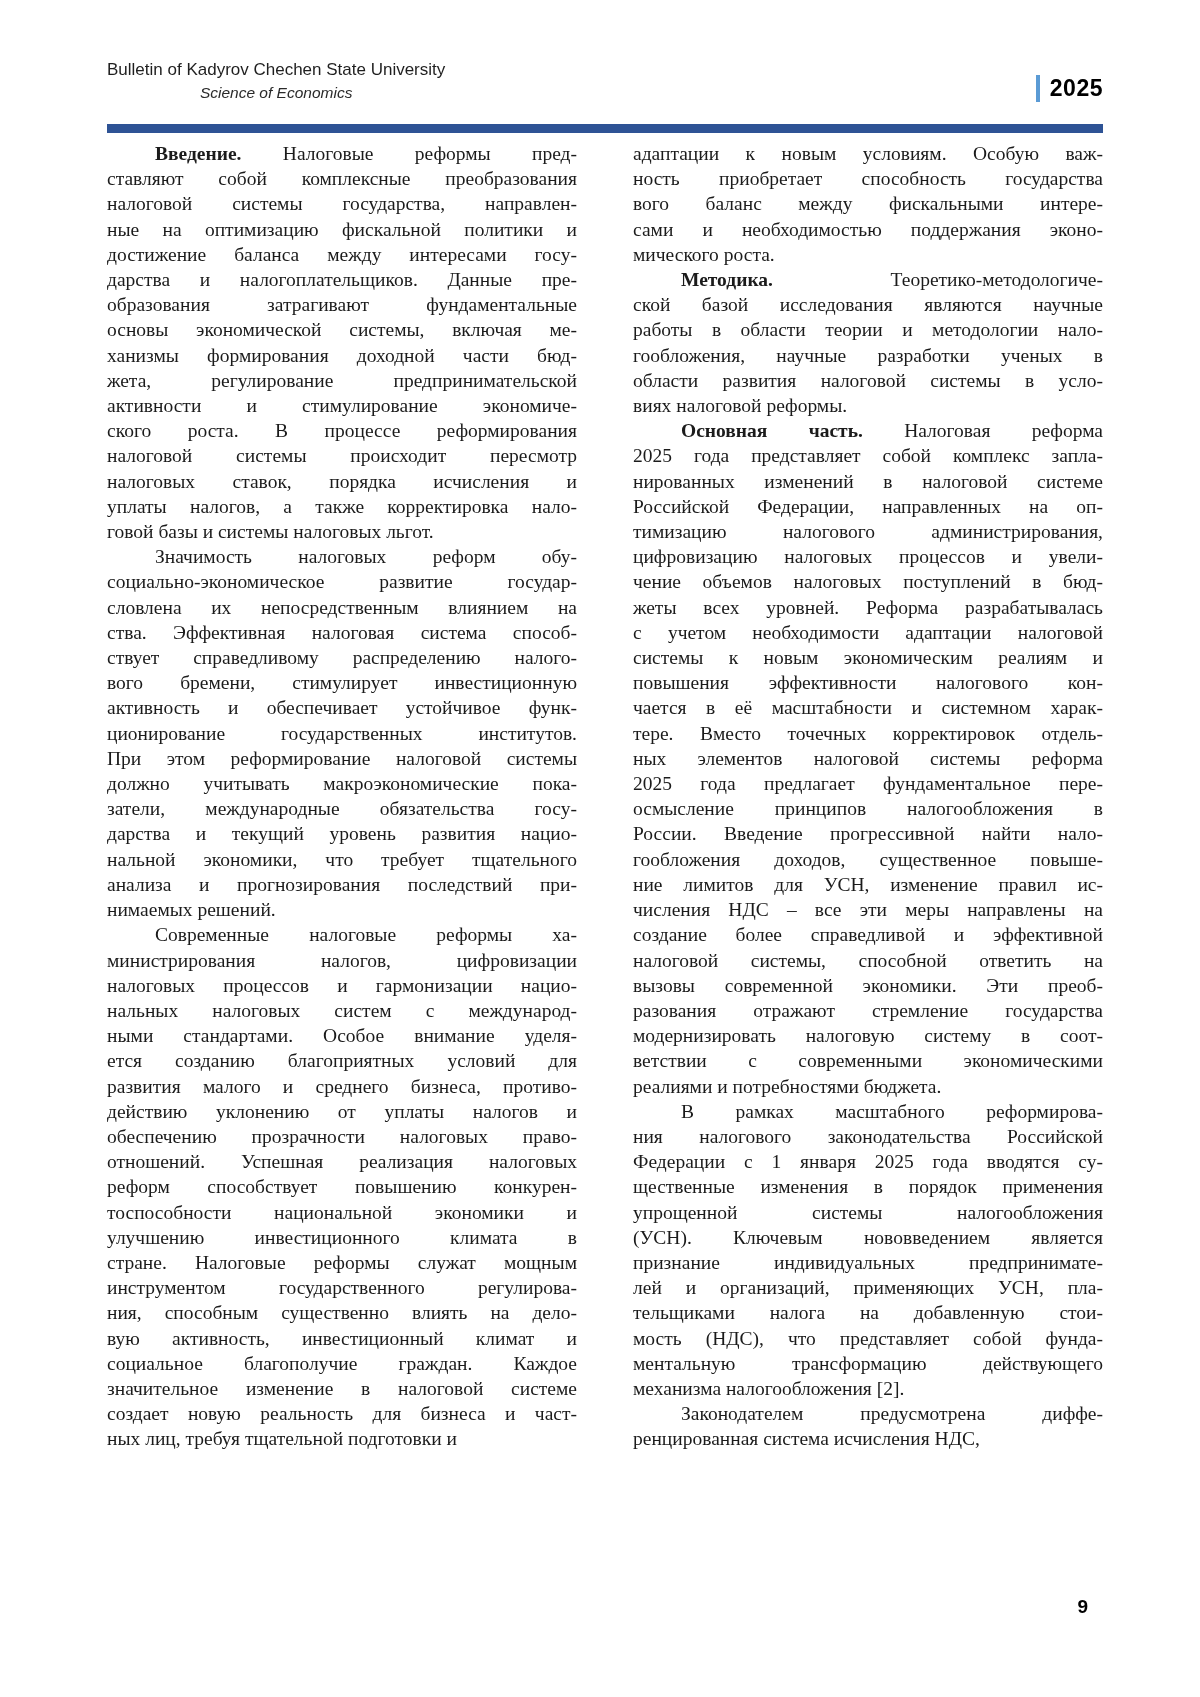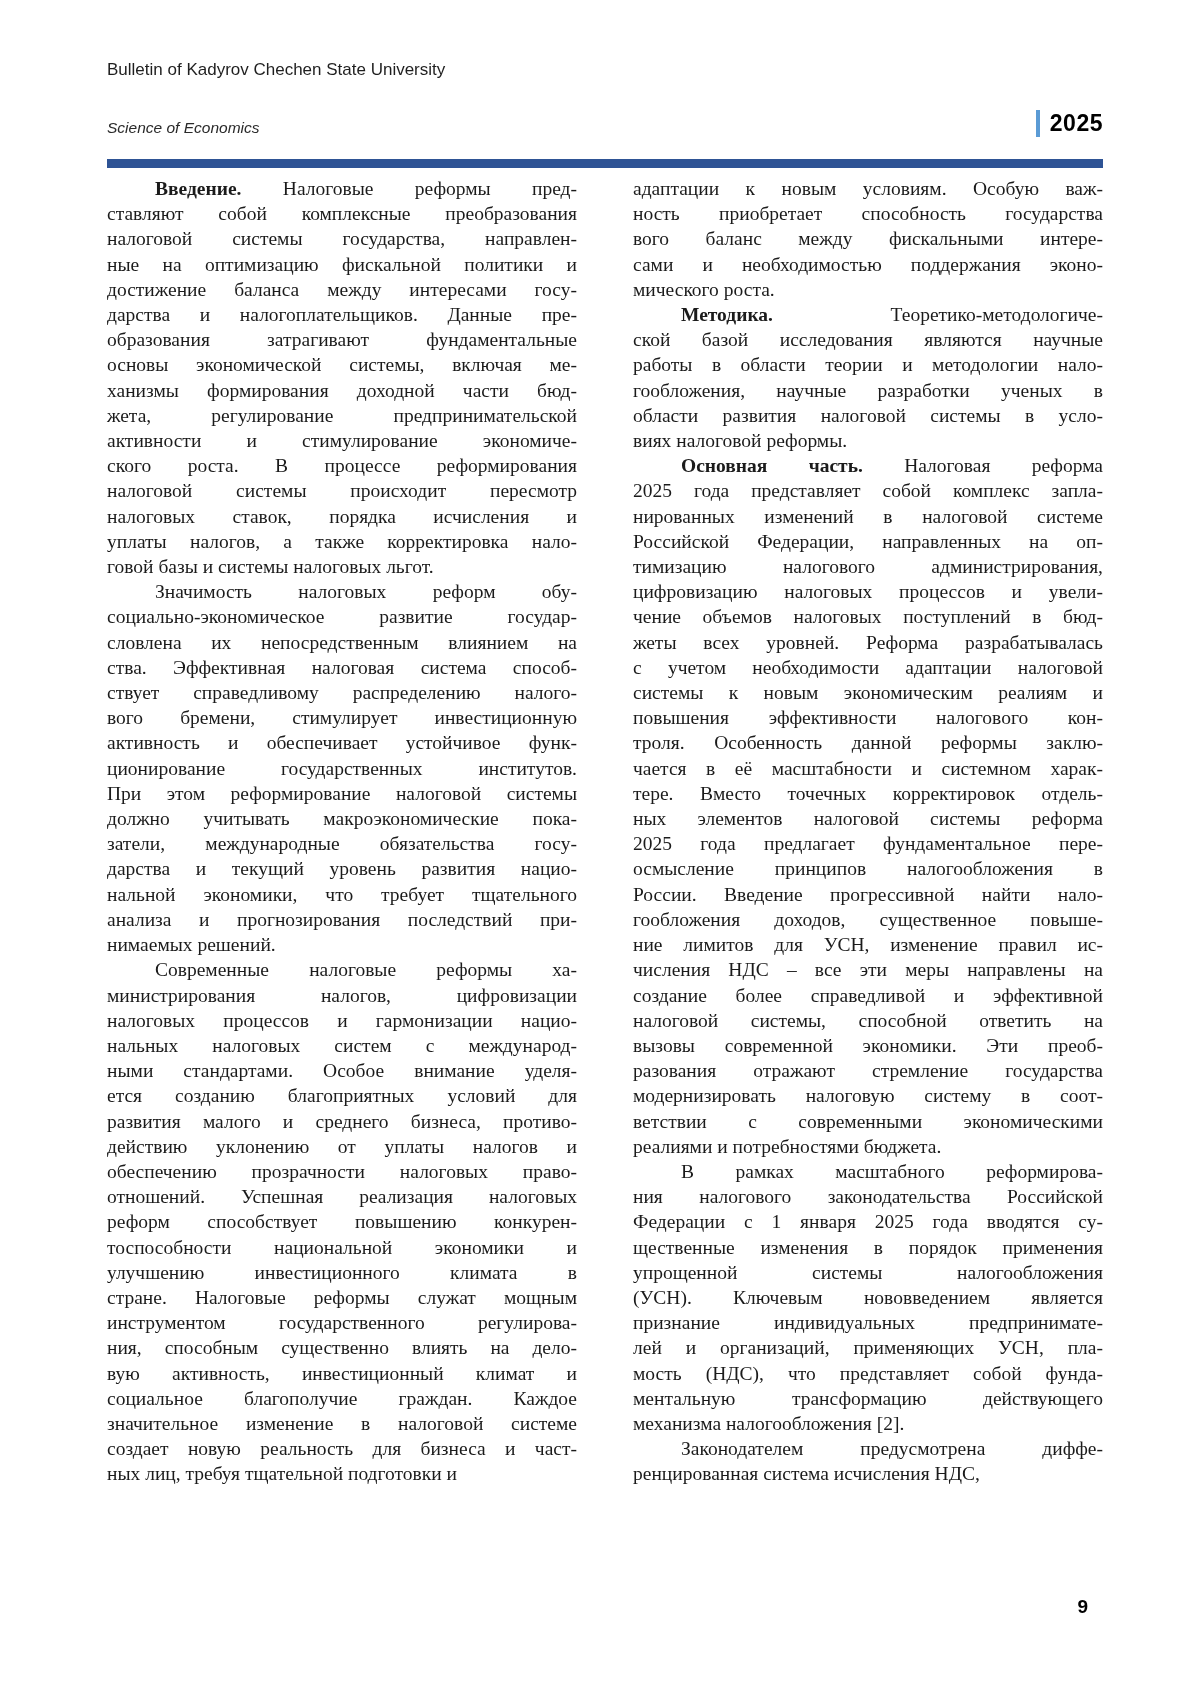--- a/index.html
+++ b/index.html
@@ -17,33 +17,34 @@
     left: 107px;
     top: 0;
     width: 996px;
   }
   .header-row {
     display: flex;
     justify-content: space-between;
     align-items: flex-end;
     padding-top: 58px;
   }
-  .journal-block { display: flex; flex-direction: column; gap: 35px; }
+  .journal-block { display: flex; flex-direction: column; }
   .journal-title {
     font-family: "Liberation Sans", sans-serif;
     font-size: 17px;
     line-height: 24px;
     color: #1f1f1f;
   }
   .journal-subtitle {
     font-family: "Liberation Sans", sans-serif;
     font-style: italic;
     font-size: 15.5px;
     line-height: 22px;
     color: #2a2a2a;
+    text-align: center;
   }
   .year-block {
     display: flex;
     align-items: center;
     gap: 10px;
     margin-bottom: 2px;
     justify-content: flex-end;
   }
   .year-bar {
     width: 4px;
@@ -178,21 +179,20 @@
           <div class="line">2025 года представляет собой комплекс запла-</div>
           <div class="line">нированных изменений в налоговой системе</div>
           <div class="line">Российской Федерации, направленных на оп-</div>
           <div class="line">тимизацию налогового администрирования,</div>
           <div class="line">цифровизацию налоговых процессов и увели-</div>
           <div class="line">чение объемов налоговых поступлений в бюд-</div>
           <div class="line">жеты всех уровней. Реформа разрабатывалась</div>
           <div class="line">с учетом необходимости адаптации налоговой</div>
           <div class="line">системы к новым экономическим реалиям и</div>
           <div class="line">повышения эффективности налогового кон-</div>
-          <div class="line">троля. Особенность данной реформы заклю-</div>
           <div class="line">чается в её масштабности и системном харак-</div>
           <div class="line">тере. Вместо точечных корректировок отдель-</div>
           <div class="line">ных элементов налоговой системы реформа</div>
           <div class="line">2025 года предлагает фундаментальное пере-</div>
           <div class="line">осмысление принципов налогообложения в</div>
           <div class="line">России. Введение прогрессивной найти нало-</div>
           <div class="line">гообложения доходов, существенное повыше-</div>
           <div class="line">ние лимитов для УСН, изменение правил ис-</div>
           <div class="line">числения НДС – все эти меры направлены на</div>
           <div class="line">создание более справедливой и эффективной</div>
@@ -203,20 +203,21 @@
           <div class="line">ветствии с современными экономическими</div>
           <div class="line last">реалиями и потребностями бюджета.</div>
           <div class="line first">В рамках масштабного реформирова-</div>
           <div class="line">ния налогового законодательства Российской</div>
           <div class="line">Федерации с 1 января 2025 года вводятся су-</div>
           <div class="line">щественные изменения в порядок применения</div>
           <div class="line">упрощенной системы налогообложения</div>
           <div class="line">(УСН). Ключевым нововведением является</div>
           <div class="line">признание индивидуальных предпринимате-</div>
           <div class="line">лей и организаций, применяющих УСН, пла-</div>
+          <div class="line">тельщиками налога на добавленную стои-</div>
           <div class="line">мость (НДС), что представляет собой фунда-</div>
           <div class="line">ментальную трансформацию действующего</div>
           <div class="line last">механизма налогообложения [2].</div>
           <div class="line first">Законодателем предусмотрена диффе-</div>
           <div class="line last">ренцированная система исчисления НДС,</div>
         </div>
     </div>
 
   </div>
 

